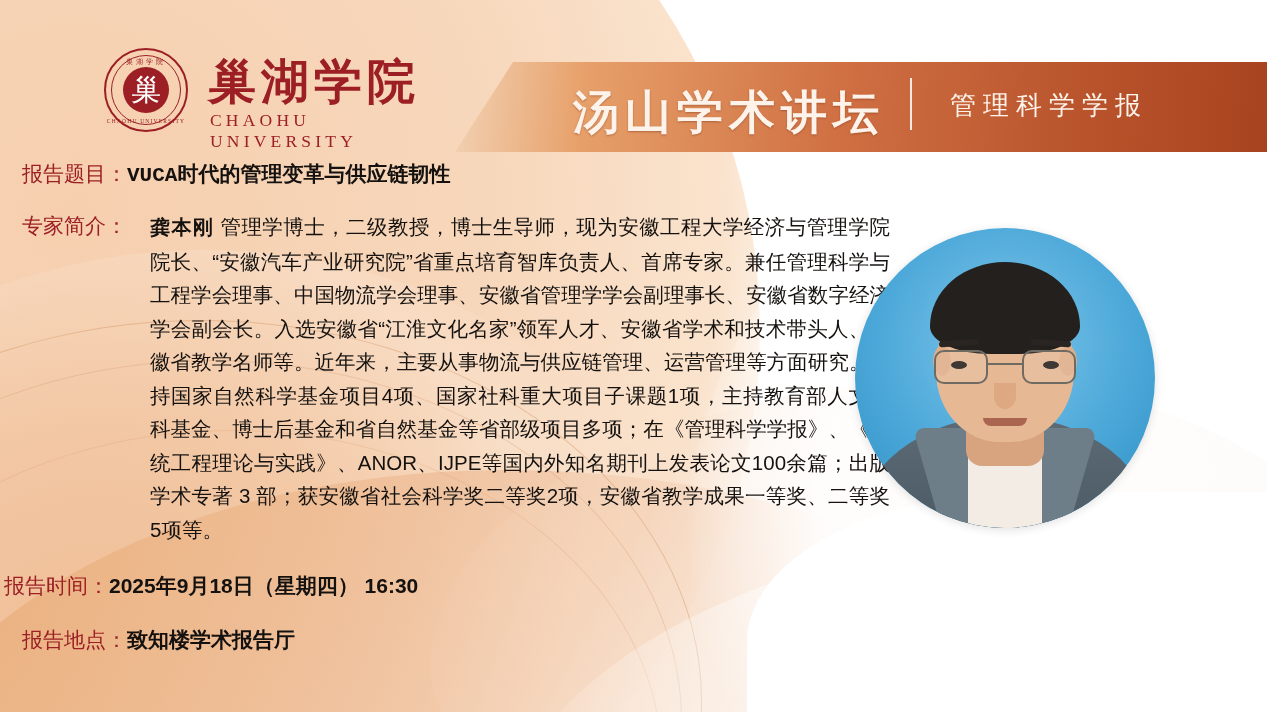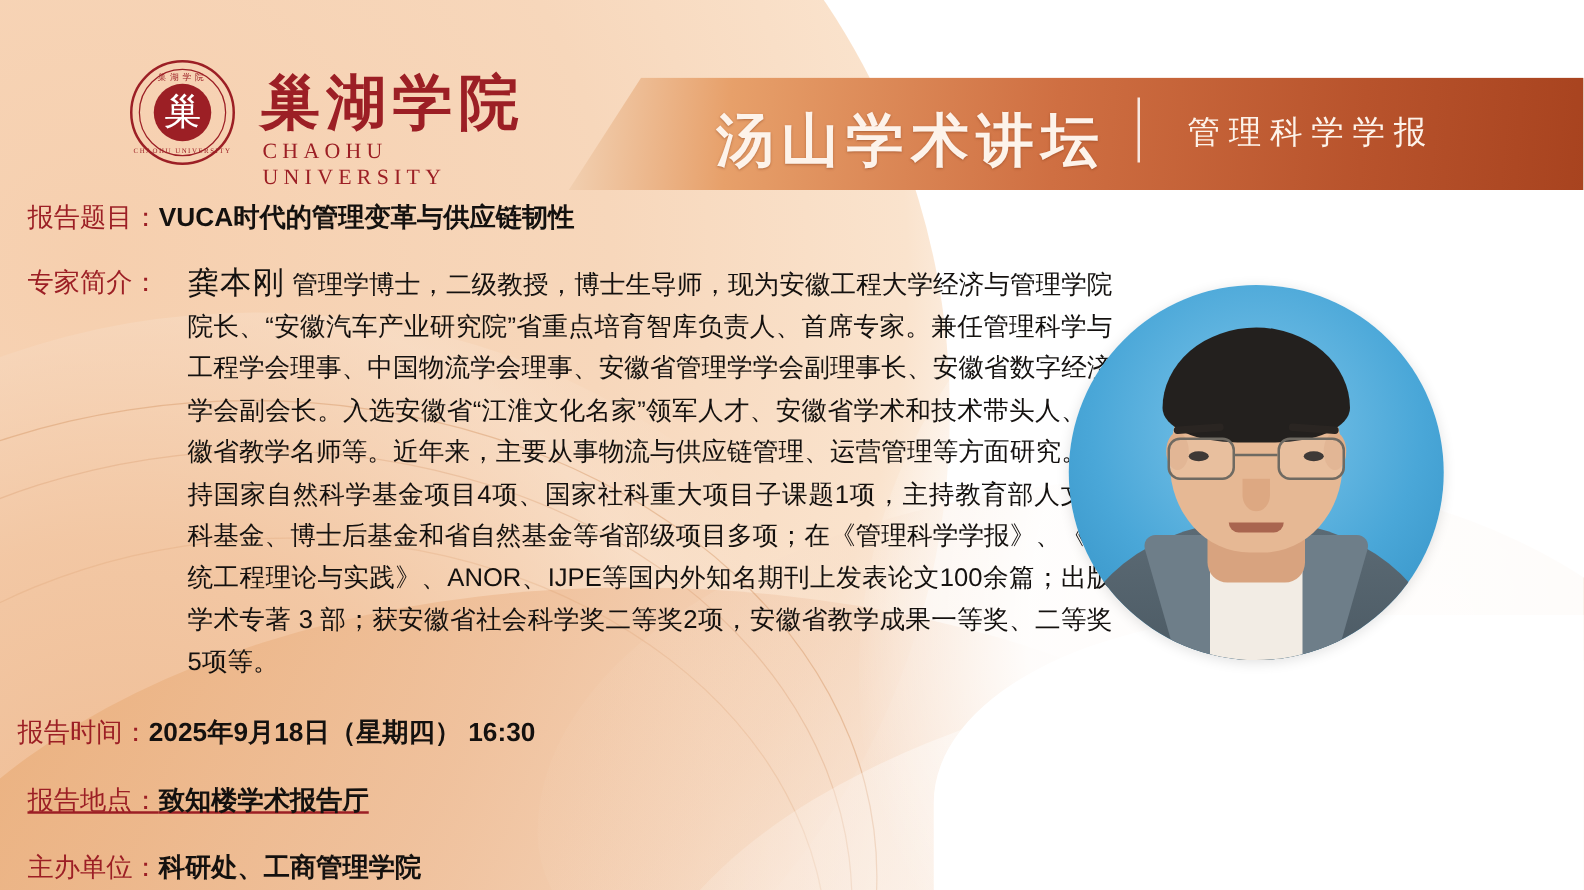--- a/index.html
+++ b/index.html
@@ -236,39 +236,39 @@
     white-space: nowrap;
   }
   .field .label {
     color: #9c1f25;
   }
   .field .value {
     color: #14110f;
     font-weight: bold;
   }
 
-  .row-title { left: 22px; top: 160px; }
+  .row-title { left: 22px; top: 160px; font-family: Liberation Mono, monospace; }
   .row-bio-label { left: 22px; top: 212px; }
-  .row-time { left: 14px; top: 572px; }
-  .row-place { left: 22px; top: 626px; text-decoration: underline; }
+  .row-time { left: 4px; top: 572px; }
+  .row-place { left: 22px; top: 626px; }
   .row-org { left: 22px; top: 680px; }
 
   .bio-body {
     position: absolute;
     left: 150px;
     top: 210px;
     width: 740px;
     font-size: 20.5px;
     line-height: 33.5px;
     color: #14110f;
     text-align: justify;
   }
   .bio-name {
-    font-size: 25px;
-    font-weight: normal;
+    font-size: 20px;
+    font-weight: bold;
     letter-spacing: 1px;
   }
 
   
   .portrait {
     position: absolute;
     left: 855px;
     top: 228px;
     width: 300px;
     height: 300px;
@@ -496,17 +496,14 @@
   </div>
 
   <div class="field row-time">
     <span class="label">报告时间：</span><span class="value">2025年9月18日（星期四） 16:30</span>
   </div>
 
   <div class="field row-place">
     <span class="label">报告地点：</span><span class="value">致知楼学术报告厅</span>
   </div>
 
-  <div class="field row-org">
-    <span class="label">主办单位：</span><span class="value">科研处、工商管理学院</span>
-  </div>
 
 </div>
 
 </body></html>

